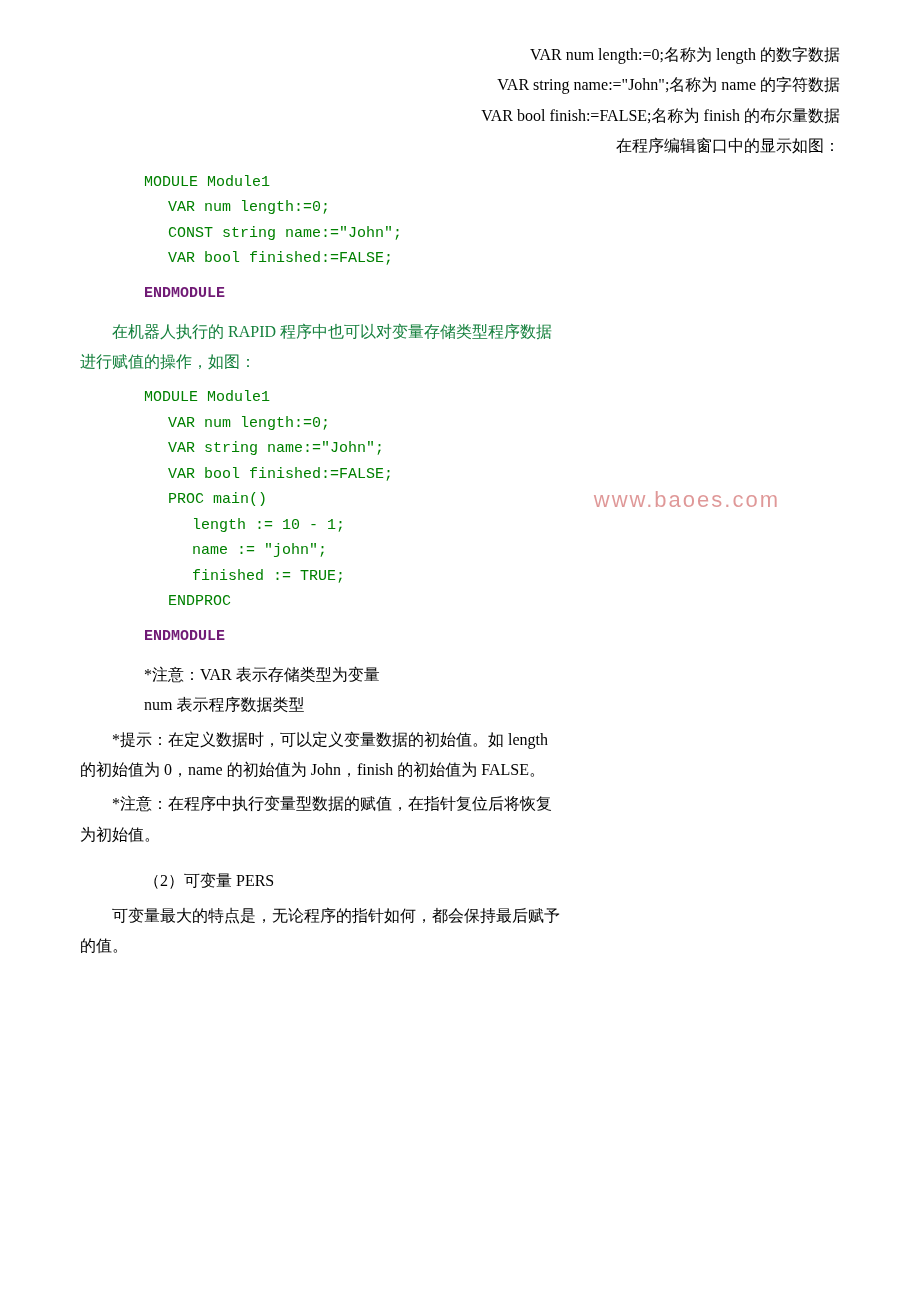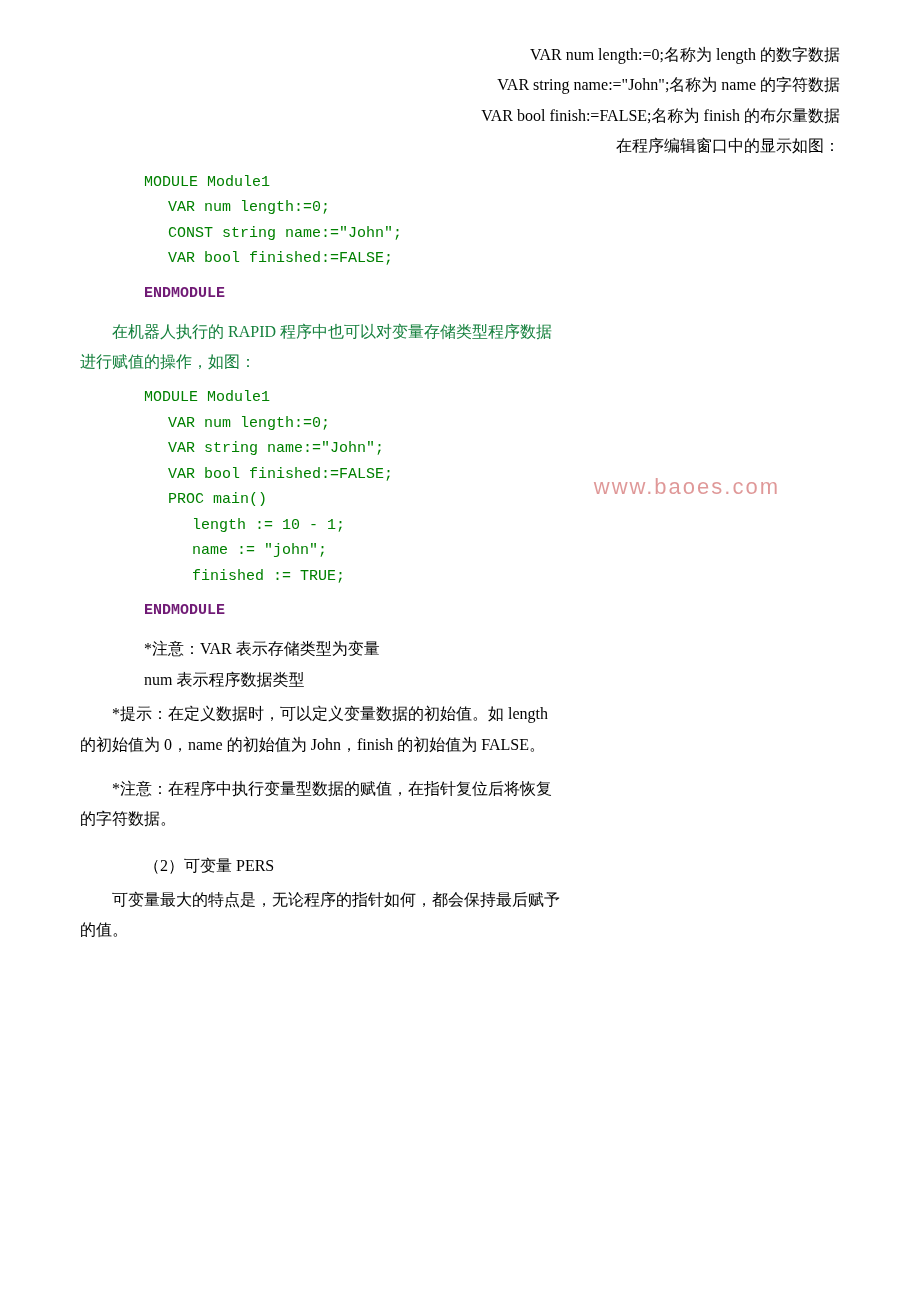--- a/index.html
+++ b/index.html
@@ -105,37 +105,38 @@
   <div class="code-wrapper">
     <div class="code-block">
       <div>MODULE Module1</div>
       <div class="code-indent">VAR num length:=0;</div>
       <div class="code-indent">VAR string name:="John";</div>
       <div class="code-indent">VAR bool finished:=FALSE;</div>
       <div class="code-indent">PROC main()</div>
       <div class="code-indent2">length := 10 - 1;</div>
       <div class="code-indent2">name := "john";</div>
       <div class="code-indent2">finished := TRUE;</div>
+      <div class="code-indent">ENDPROC</div>
     </div>
     <div class="wm-overlay">www.baoes.com</div>
   </div>
 
   <div class="endmodule-block">ENDMODULE</div>
 
   <div class="note-line">*注意：VAR 表示存储类型为变量</div>
   <div class="note-line">num 表示程序数据类型</div>
 
-  <div style="font-size:16px;color:#000;line-height:1.9;margin-top:4px;margin-bottom:14px;">
+  <div style="font-size:16px;color:#000;line-height:1.9;margin-top:4px;margin-bottom:4px;">
     <span style="display:inline-block;text-indent:2em;">*提示：在定义数据时，可以定义变量数据的初始值。如 length</span><br>
     <span>的初始值为 0，name 的初始值为 John，finish 的初始值为 FALSE。</span>
   </div>
 
   <div style="font-size:16px;color:#000;line-height:1.9;margin-bottom:2px;">
     <span style="display:inline-block;text-indent:2em;">*注意：在程序中执行变量型数据的赋值，在指针复位后将恢复</span><br>
-    <span>的字符数据。</span>
+    <span>为初始值。</span>
   </div>
 
   <div class="section-title">（2）可变量 PERS</div>
 
   <div style="font-size:16px;color:#000;line-height:1.9;margin-top:4px;">
     <span style="display:inline-block;text-indent:2em;">可变量最大的特点是，无论程序的指针如何，都会保持最后赋予</span><br>
     <span>的值。</span>
   </div>
 
 </div>

